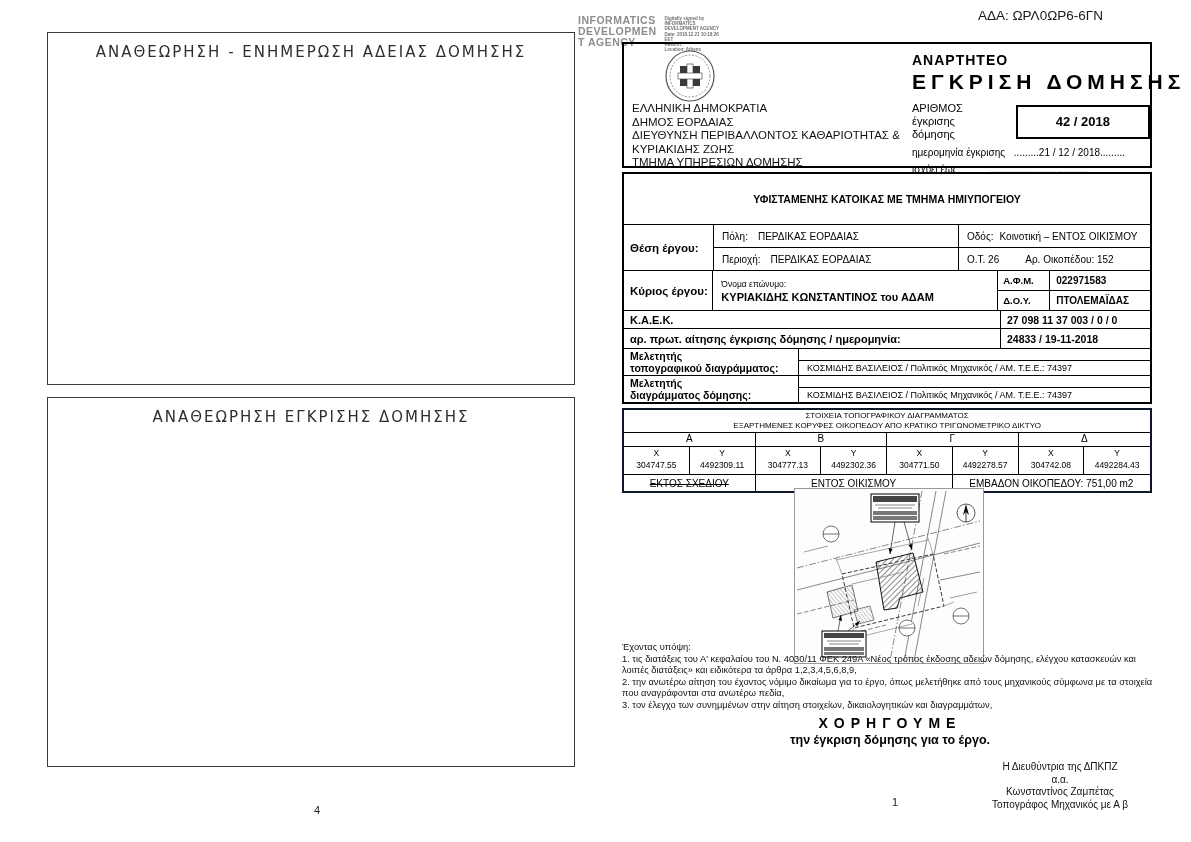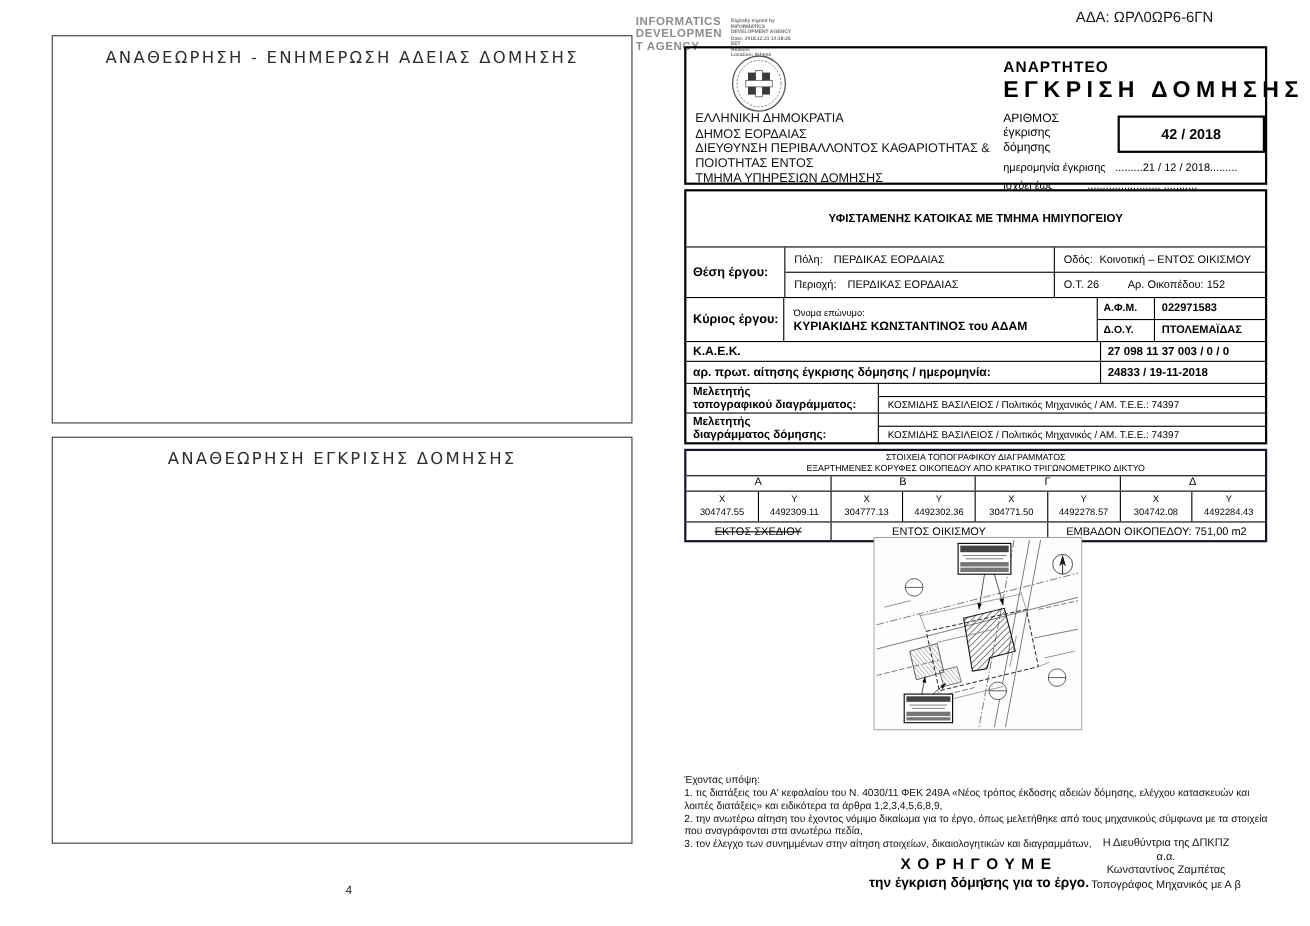--- a/index.html
+++ b/index.html
@@ -121,21 +121,21 @@
       <ellipse cx="26" cy="27" rx="24" ry="25" fill="none" stroke="#555" stroke-width="1.2"></ellipse>
       <ellipse cx="26" cy="27" rx="20" ry="21" fill="none" stroke="#777" stroke-width="0.8" stroke-dasharray="2 1.5"></ellipse>
       <rect x="16" y="17" width="20" height="20" fill="#3a3a3a"></rect>
       <rect x="23" y="15" width="6" height="24" fill="#fff" stroke="#3a3a3a" stroke-width="0.6"></rect>
       <rect x="14" y="24" width="24" height="6" fill="#fff" stroke="#3a3a3a" stroke-width="0.6"></rect>
     </svg>
     <div class="abs auth" style="left:8px;top:58px;width:278px;">
       <div>ΕΛΛΗΝΙΚΗ ΔΗΜΟΚΡΑΤΙΑ</div>
       <div>ΔΗΜΟΣ ΕΟΡΔΑΙΑΣ</div>
       <div>ΔΙΕΥΘΥΝΣΗ ΠΕΡΙΒΑΛΛΟΝΤΟΣ ΚΑΘΑΡΙΟΤΗΤΑΣ &amp;</div>
-      <div>ΠΟΙΟΤΗΤΑΣ ΕΝΤΟΣ</div>
+      <div>ΚΥΡΙΑΚΙΔΗΣ ΖΩΗΣ</div>
       <div>ΤΜΗΜΑ ΥΠΗΡΕΣΙΩΝ ΔΟΜΗΣΗΣ</div>
     </div>
     <div class="abs" style="left:288px;top:8px;width:238px;">
       <div class="anartiteo">ΑΝΑΡΤΗΤΕΟ</div>
       <div class="doctitle">ΕΓΚΡΙΣΗ ΔΟΜΗΣΗΣ</div>
       <div style="display:flex;margin-top:8px;align-items:center;">
         <div class="numlbl">
           <div>ΑΡΙΘΜΟΣ</div>
           <div>έγκρισης δόμησης</div>
         </div>
@@ -370,21 +370,21 @@
     </g>
 
     <g stroke="#888" stroke-width="0.8">
       <line x1="58" y1="96" x2="110" y2="84"></line>
       <line x1="124" y1="118" x2="130" y2="90"></line>
       <line x1="156" y1="110" x2="183" y2="104"></line>
       <line x1="10" y1="64" x2="34" y2="58"></line>
     </g>
   </svg>
 
-  <div class="abs" style="left:622px;top:704px;width:536px;">
+  <div class="abs" style="left:622px;top:642px;width:536px;">
     <div class="fn">Έχοντας υπόψη:</div>
     <div class="fn">1. τις διατάξεις του Α' κεφαλαίου του Ν. 4030/11 ΦΕΚ 249Α «Νέος τρόπος έκδοσης αδειών δόμησης, ελέγχου κατασκευών και</div>
     <div class="fn">λοιπές διατάξεις» και ειδικότερα τα άρθρα 1,2,3,4,5,6,8,9,</div>
     <div class="fn">2. την ανωτέρω αίτηση του έχοντος νόμιμο δικαίωμα για το έργο, όπως μελετήθηκε από τους μηχανικούς σύμφωνα με τα στοιχεία</div>
     <div class="fn">που αναγράφονται στα ανωτέρω πεδία,</div>
     <div class="fn">3. τον έλεγχο των συνημμένων στην αίτηση στοιχείων, δικαιολογητικών και διαγραμμάτων,</div>
     <div class="grant">ΧΟΡΗΓΟΥΜΕ</div>
     <div class="grant2">την έγκριση δόμησης για το έργο.</div>
   </div>
 

